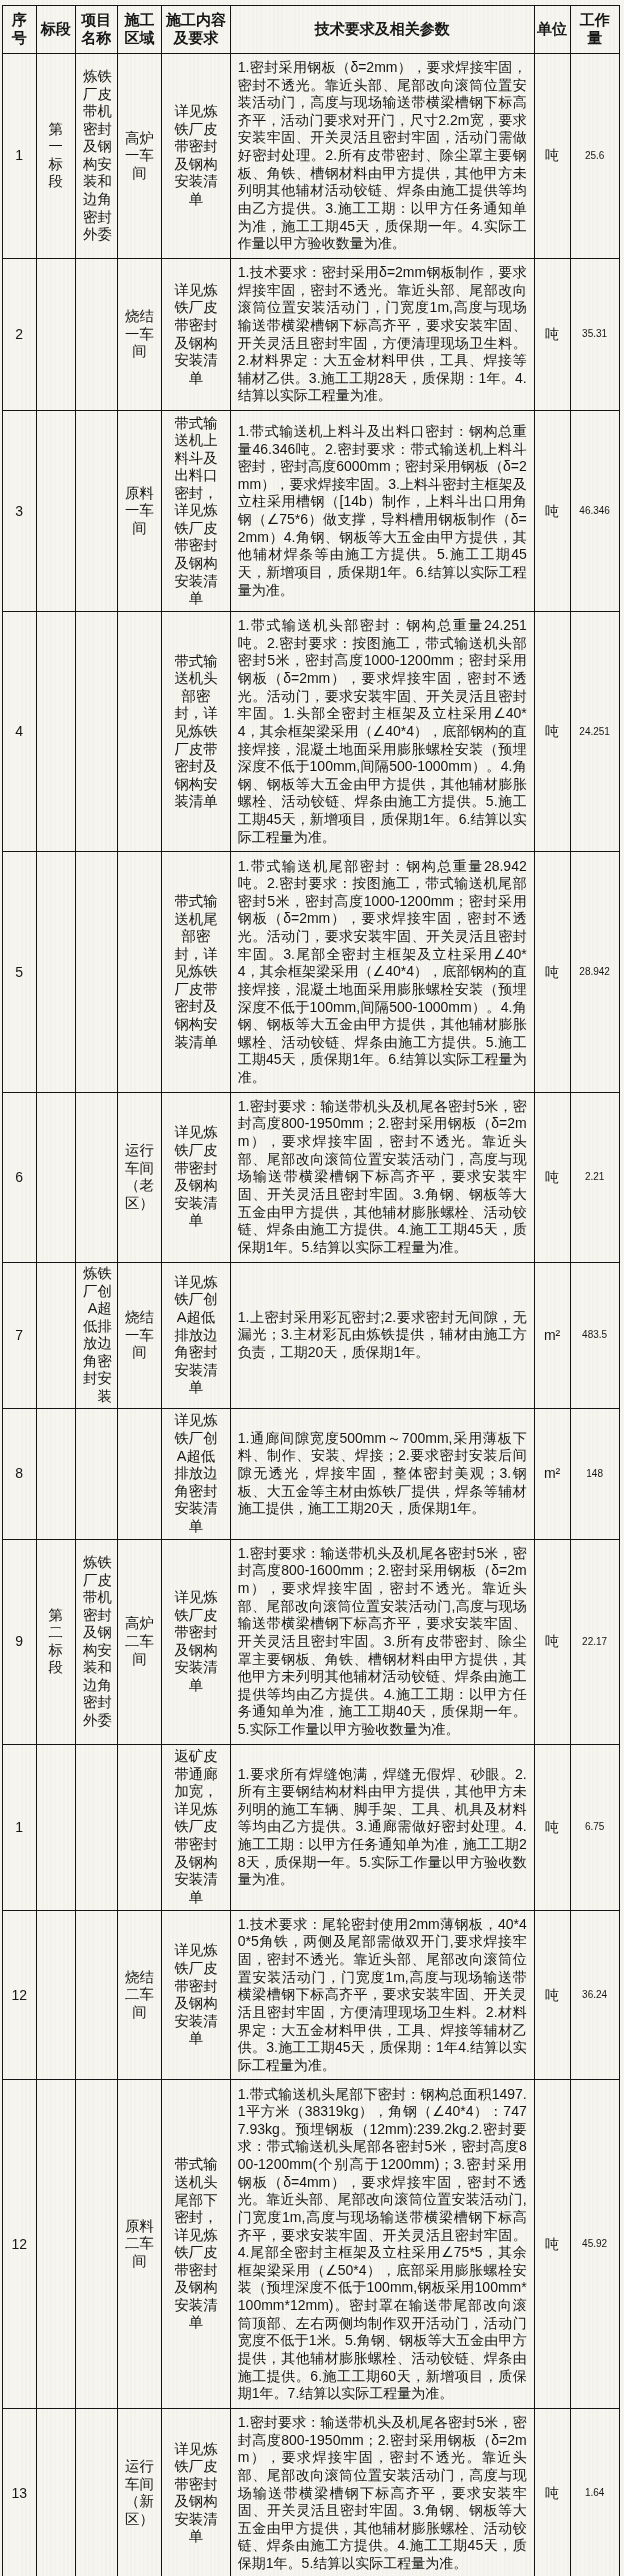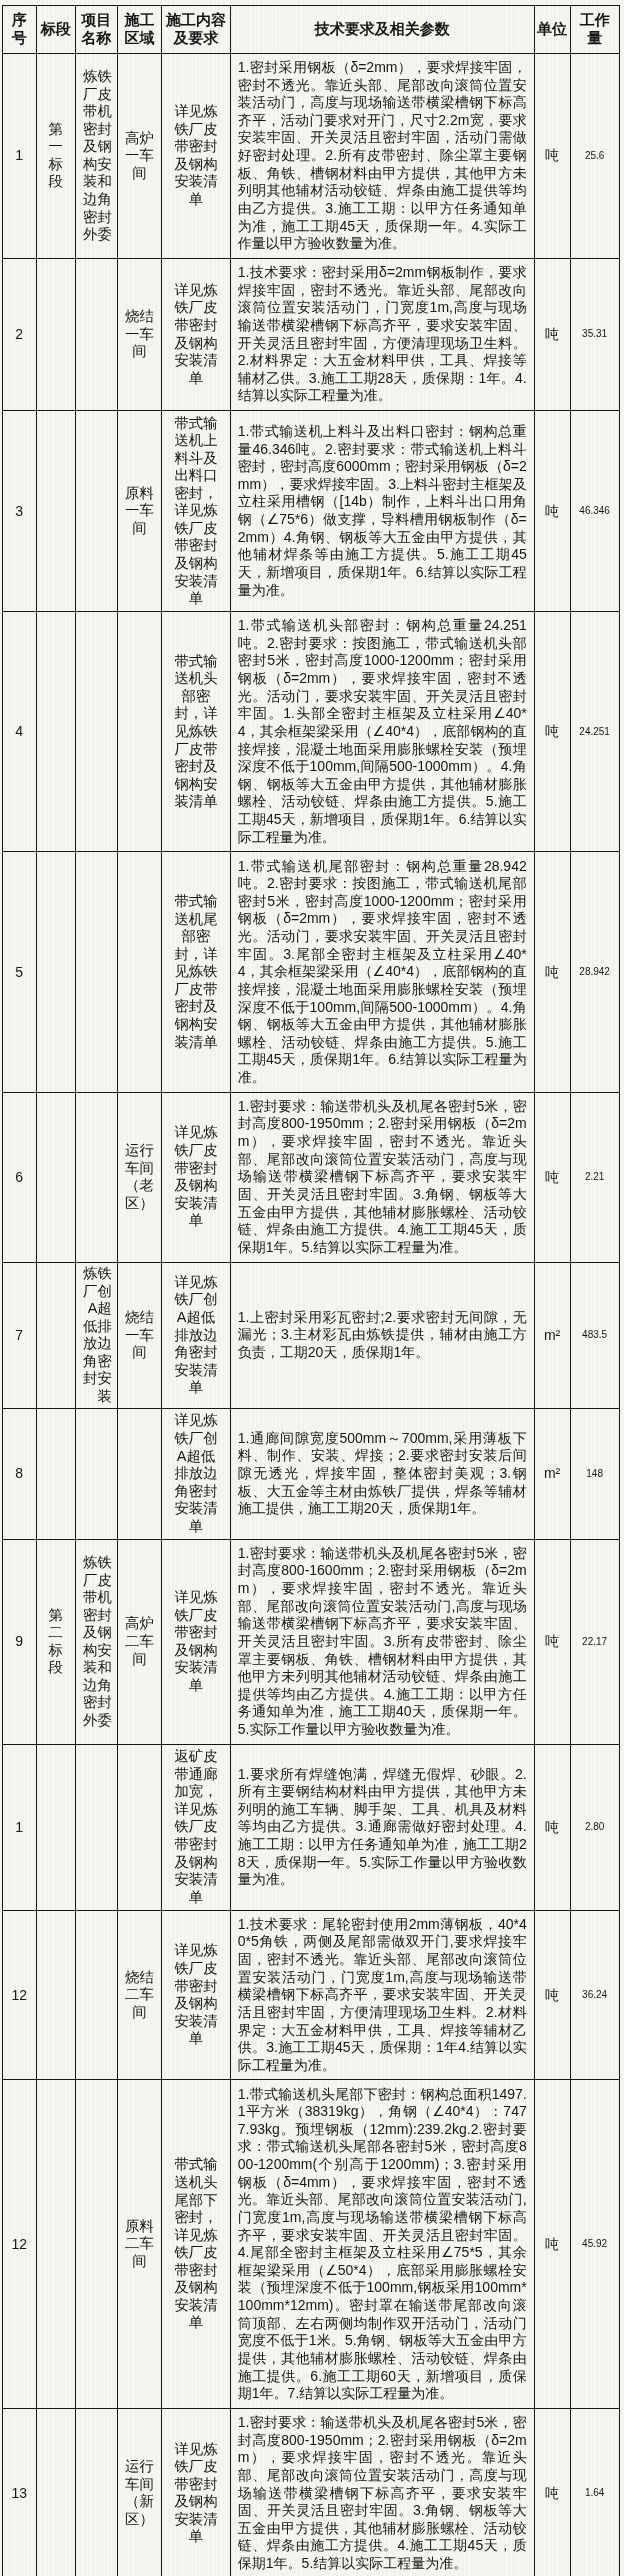--- a/index.html
+++ b/index.html
@@ -174,21 +174,21 @@
         <td class="cell-workload">22.17</td>
       </tr>
       <tr>
         <td class="cell-seq">1</td>
         <td class="cell-section"></td>
         <td class="cell-project"></td>
         <td class="cell-area"></td>
         <td class="cell-content">返矿皮带通廊加宽，详见炼铁厂皮带密封及钢构安装清单</td>
         <td class="cell-tech">1.要求所有焊缝饱满，焊缝无假焊、砂眼。2.所有主要钢结构材料由甲方提供，其他甲方未列明的施工车辆、脚手架、工具、机具及材料等均由乙方提供。3.通廊需做好密封处理。4.施工工期：以甲方任务通知单为准，施工工期28天，质保期一年。5.实际工作量以甲方验收数量为准。</td>
         <td class="cell-unit">吨</td>
-        <td class="cell-workload">2.80</td>
+        <td class="cell-workload">6.75</td>
       </tr>
       <tr>
         <td class="cell-seq">12</td>
         <td class="cell-section"></td>
         <td class="cell-project"></td>
         <td class="cell-area">烧结二车间</td>
         <td class="cell-content">详见炼铁厂皮带密封及钢构安装清单</td>
         <td class="cell-tech">1.技术要求：尾轮密封使用2mm薄钢板，40*40*5角铁，两侧及尾部需做双开门,要求焊接牢固，密封不透光。靠近头部、尾部改向滚筒位置安装活动门，门宽度1m,高度与现场输送带横梁槽钢下标高齐平，要求安装牢固、开关灵活且密封牢固，方便清理现场卫生料。2.材料界定：大五金材料甲供，工具、焊接等辅材乙供。3.施工工期45天，质保期：1年4.结算以实际工程量为准。</td>
         <td class="cell-unit">吨</td>
         <td class="cell-workload">36.24</td>

